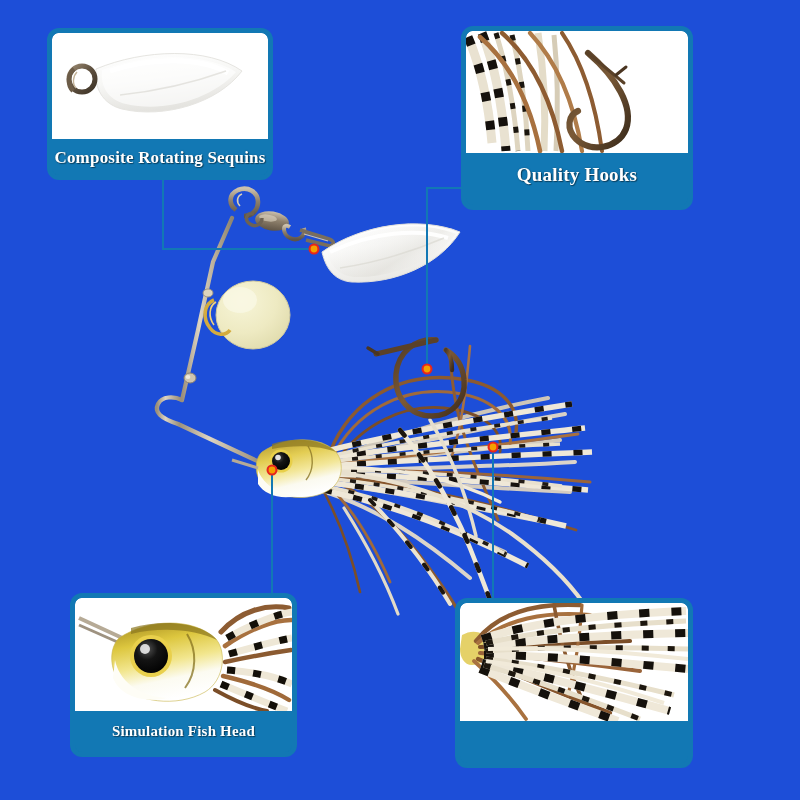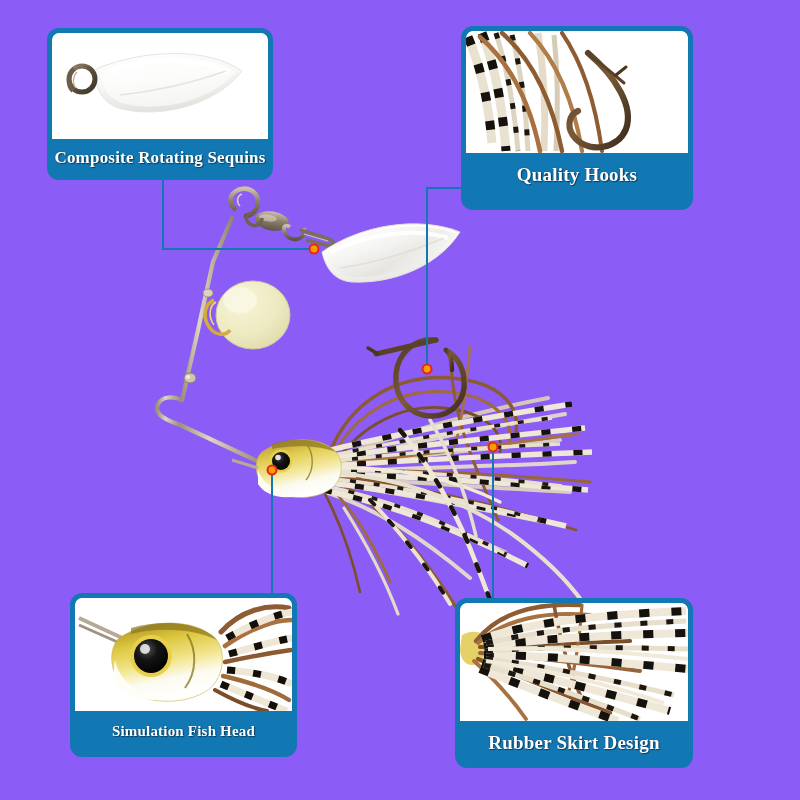--- a/index.html
+++ b/index.html
@@ -9,21 +9,21 @@
     background: #ffffff;
   }
   body {
     width: 800px; height: 800px;
     font-family: "Liberation Serif", "DejaVu Serif", serif;
     overflow: hidden;
   }
   #stage {
     position: relative;
     width: 800px; height: 800px;
-    background: #8b5cf6;
+    background: #1d4ed8;
   }
 
   
   .callout {
     position: absolute;
     border: 5px solid #1278b4;
     border-radius: 12px;
     background: #1278b4;
     overflow: hidden;
     z-index: 30;
@@ -492,18 +492,15 @@
             <path d="M24,62 C70,76 122,94 180,116"></path>
           </g>
 
           <g stroke="#f1ead9" stroke-width="4">
             <path d="M28,46 C90,44 150,48 228,56"></path>
             <path d="M26,58 C86,66 144,80 204,100"></path>
           </g>
         </g>
       </svg>
     </div>
-    <div class="caption">
-      <span>Rubber Skirt Design</span>
-    </div>
   </div>
 
 </div>
 
 </body></html>

